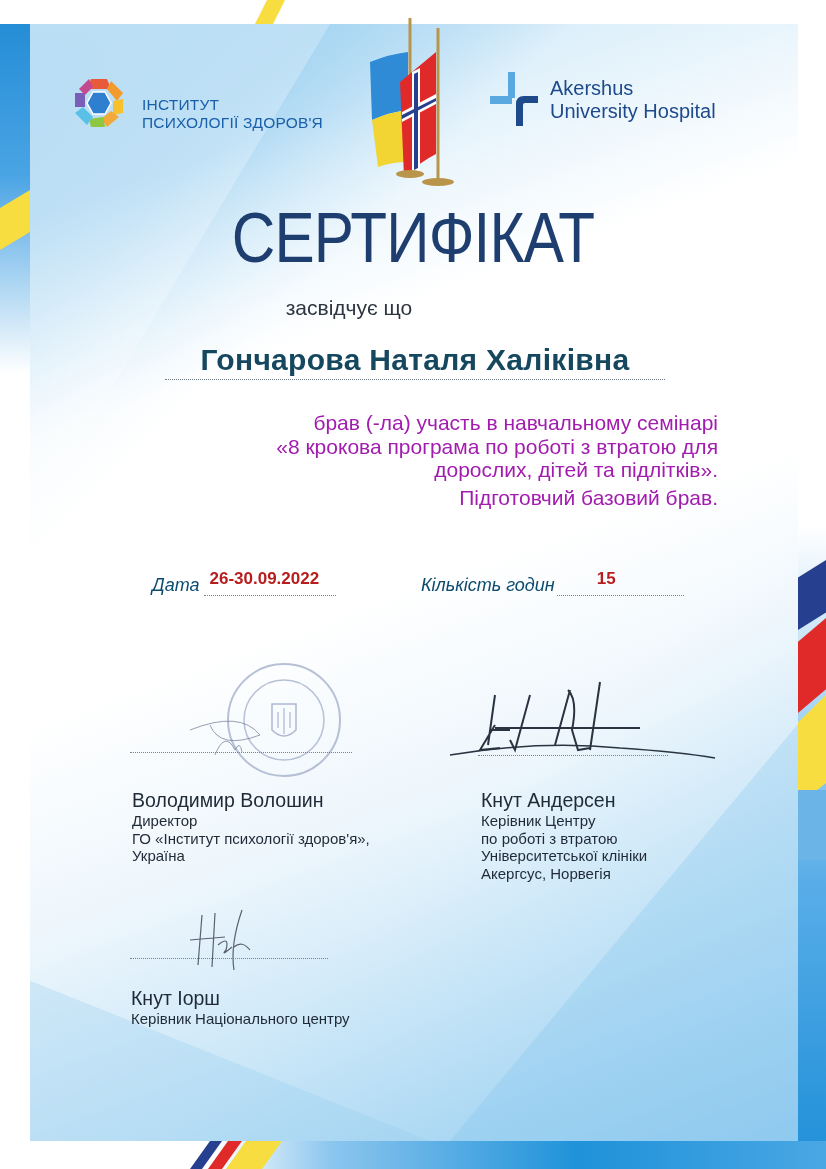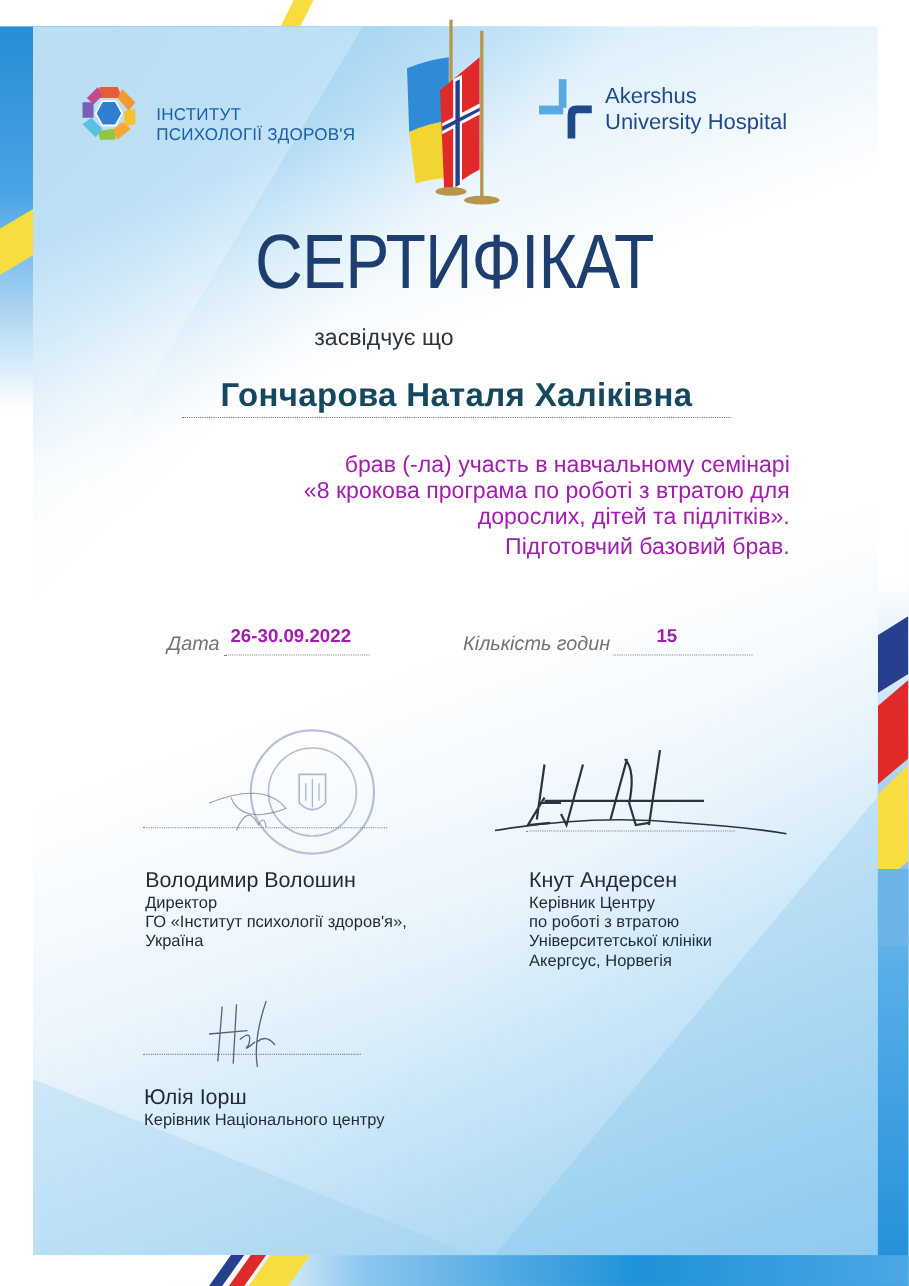--- a/index.html
+++ b/index.html
@@ -28,23 +28,23 @@
 
   .flags { position:absolute; left:360px; top:12px; width:120px; height:175px; }
 
   .title { position:absolute; left:0; width:826px; top:198px; text-align:center; font-size:70px; color:#1e3e70; letter-spacing:-1px; transform:scaleX(0.86); transform-origin:center; font-family:"Liberation Sans Narrow","Liberation Sans", sans-serif; }
   .certifies { position:absolute; left:0; width:698px; top:296px; text-align:center; font-size:21px; color:#2e3540; }
   .name-wrap { position:absolute; left:165px; width:500px; top:343px; text-align:center; border-bottom:1.5px dotted #6a7580; padding-bottom:2px; }
   .name { font-size:30px; font-weight:bold; color:#15485e; letter-spacing:0.3px;text-align:right; }
   .body-text { position:absolute; left:0; width:718px; top:411px; text-align:right; font-size:21px; line-height:23.5px; color:#a21caf; }
 
   .date-row { position:absolute; left:152px; top:573px; display:flex; align-items:flex-end; }
-  .lbl { font-style:italic; font-size:18px; color:#737373; }
+  .lbl { font-style:italic; font-size:18px; color:#0c4a6e; }
   .dotline { border-bottom:1.2px dotted #7a838c; height:22px; position:relative; }
-  .val { position:absolute; font-weight:bold; font-size:17px; color:#a21caf; }
+  .val { position:absolute; font-weight:bold; font-size:17px; color:#b91c1c; }
 
   .signer { position:absolute; }
   .signer .nm { font-size:19.5px; color:#1f2a36; }
   .signer .role { font-size:15px; line-height:17.5px; color:#1f2a36; }
   .sigline { position:absolute; border-bottom:1.2px dotted #7a838c; }
 </style>
 </head>
 <body>
 
 <div class="outer-bg"></div>
@@ -175,15 +175,15 @@
 
 <div class="signer" style="left:481px;top:789px;">
   <div class="nm">Кнут Андерсен</div>
   <div class="role">Керівник Центру</div>
   <div class="role">по роботі з втратою</div>
   <div class="role">Університетської клініки</div>
   <div class="role">Акергсус, Норвегія</div>
 </div>
 
 <div class="signer" style="left:131px;top:987px;">
-  <div class="nm">Юлія Іорш</div>
+  <div class="nm">Кнут Іорш</div>
   <div class="role">Керівник Національного центру</div>
 </div>
 
 </body></html>

